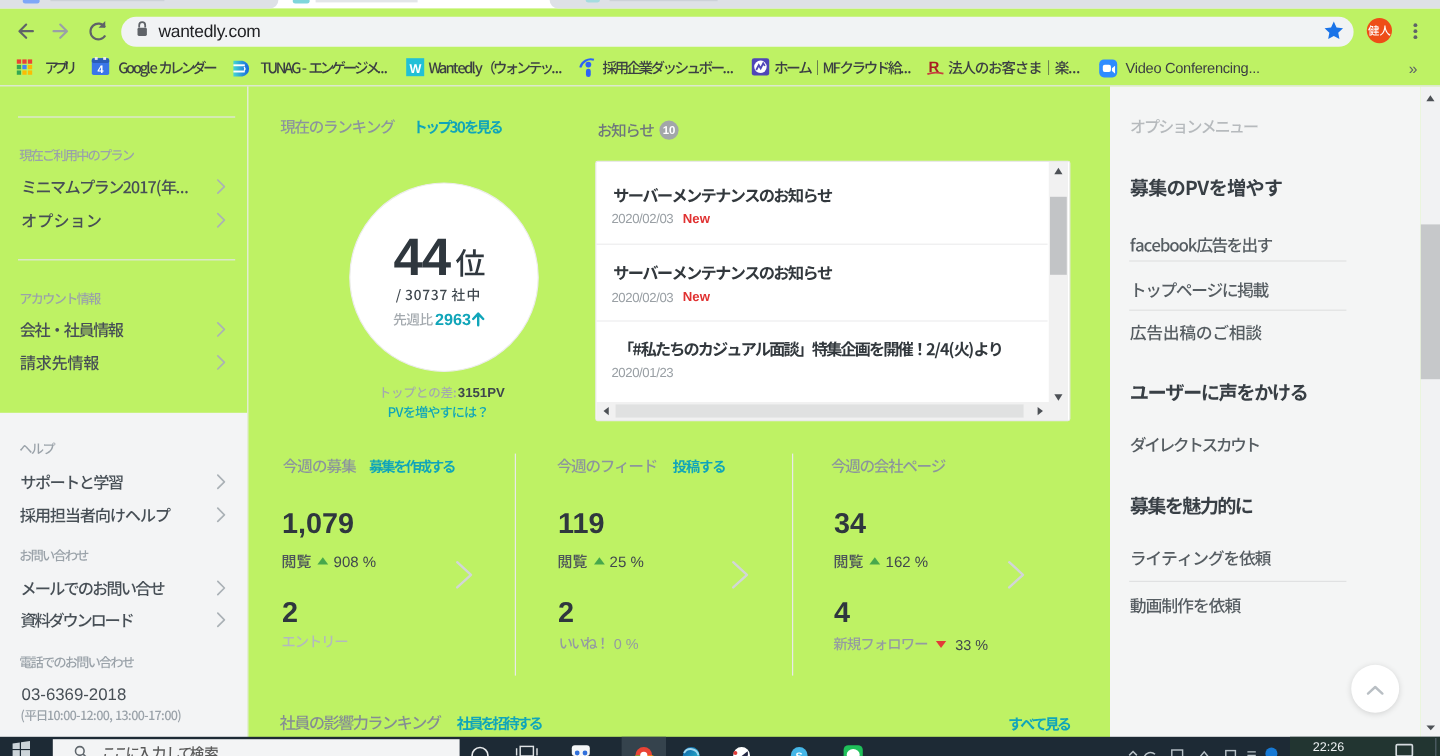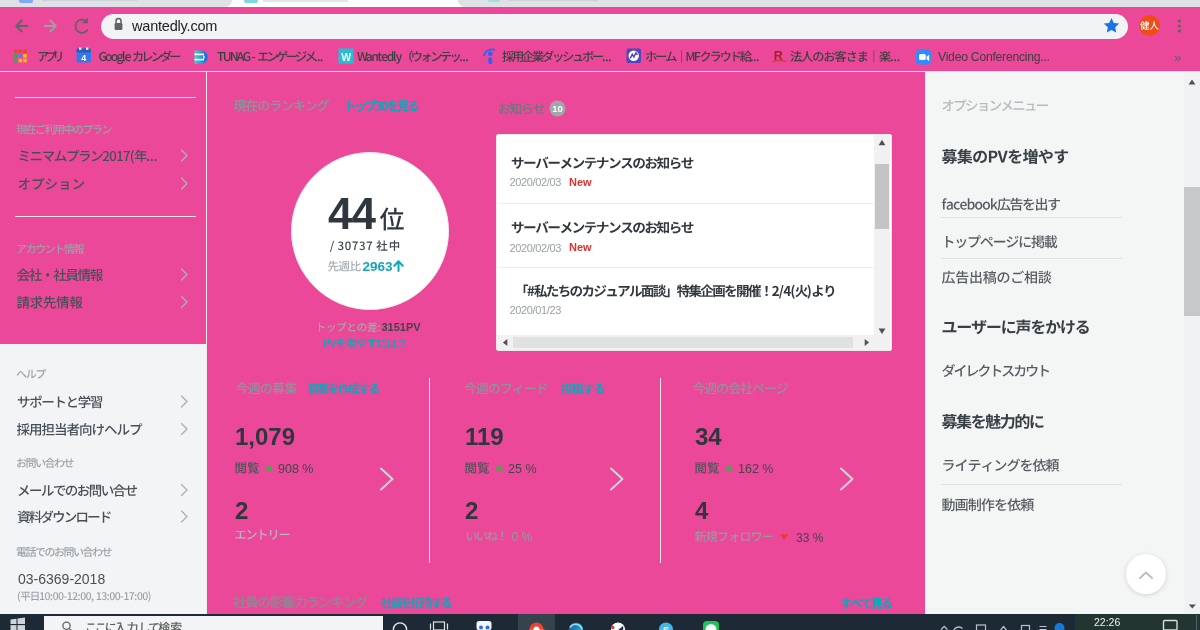--- a/index.html
+++ b/index.html
@@ -1,14 +1,14 @@
 <!DOCTYPE html>
 <html><head><meta charset="utf-8"><style>
 html,body{margin:0;padding:0}
-#screen{position:relative;width:1200px;height:630px;background:#ec4899;overflow:hidden;font-family:"Liberation Sans",sans-serif}
+#screen{position:relative;width:1200px;height:630px;background:#bef264;overflow:hidden;font-family:"Liberation Sans",sans-serif}
 .ab{position:absolute}
 </style></head>
 <body>
 <div id="screen">
 
 <div class="ab" style="left:0;top:0;width:1200px;height:7px;background:#fff"></div>
 <div class="ab" style="left:0;top:0;width:232px;height:7px;background:#dee1e6;border-bottom-right-radius:9px"></div>
 <div class="ab" style="left:458px;top:0;width:742px;height:7px;background:#dee1e6;border-bottom-left-radius:9px"></div>
 <div class="ab" style="left:19px;top:0;width:14px;height:3px;background:#7ea7f8;border-radius:0 0 2px 2px"></div>
 <div class="ab" style="left:244px;top:0;width:14px;height:3px;background:#7fd6db;border-radius:0 0 2px 2px"></div>

